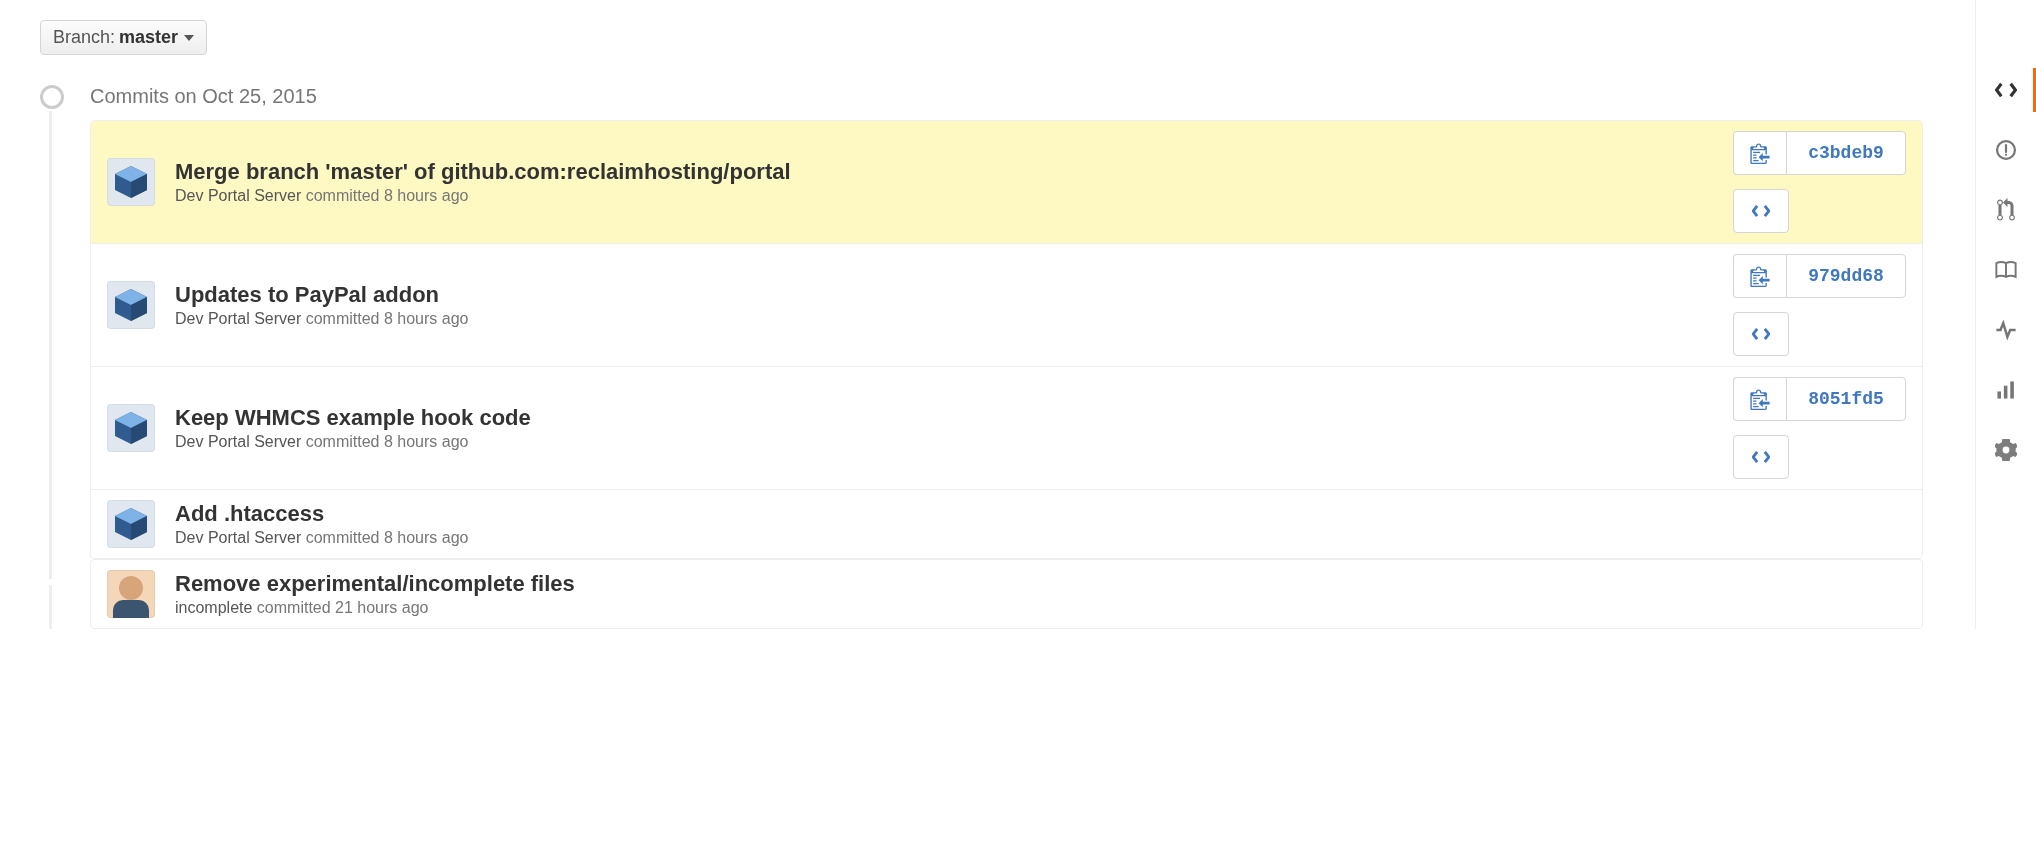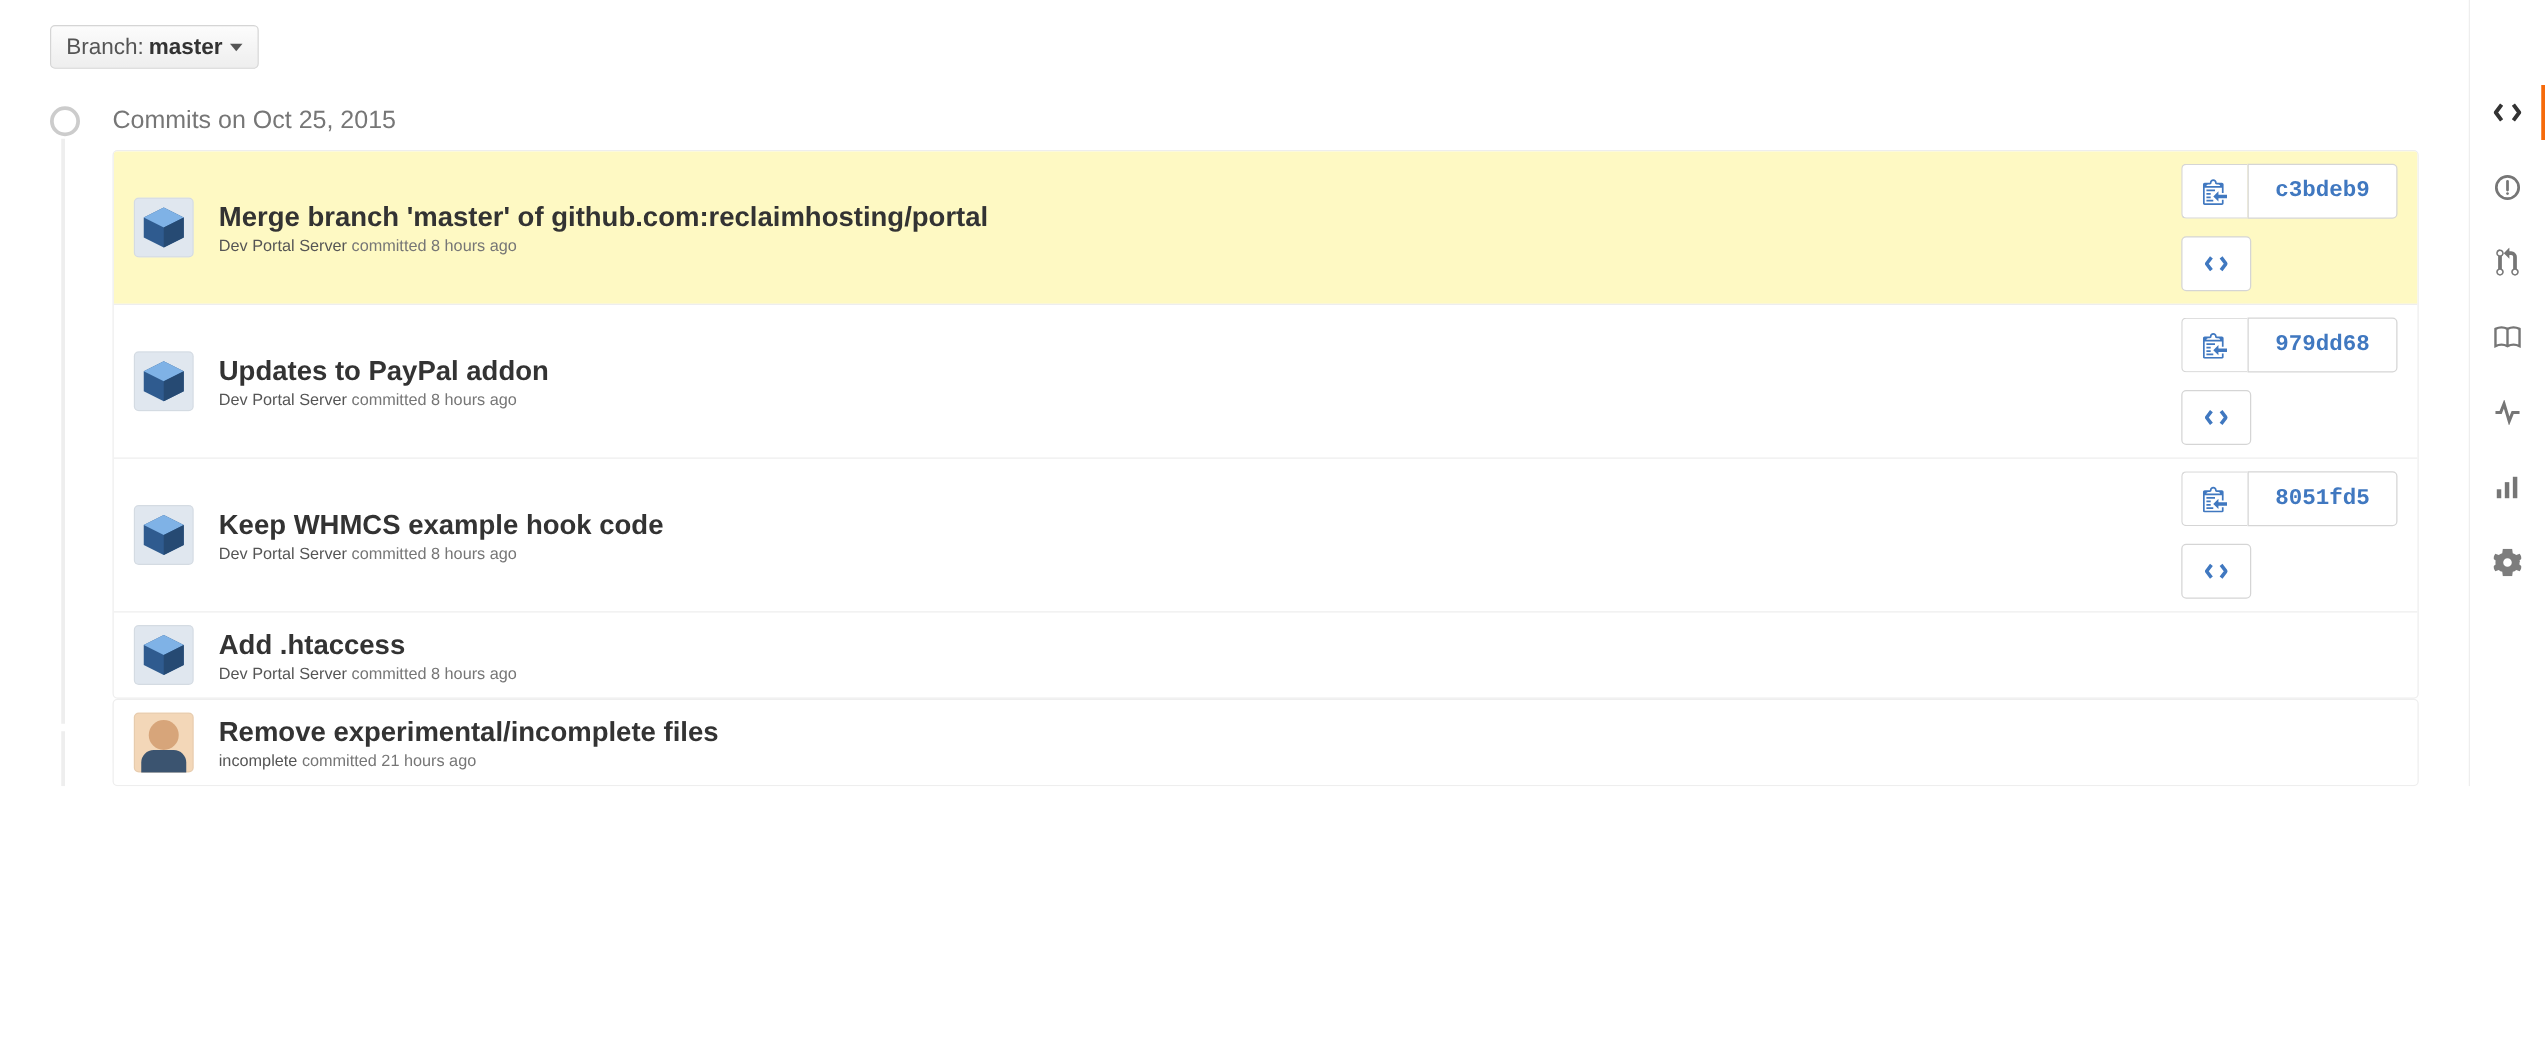--- a/index.html
+++ b/index.html
@@ -6,20 +6,21 @@
     margin: 0;
     padding: 0;
     font-family: -apple-system, BlinkMacSystemFont, "Segoe UI", Helvetica, Arial, sans-serif;
     color: #333;
     background: #fff;
   }
   .wrap {
     display: flex;
     width: 2036px;
     box-sizing: border-box;
+    gap: 12px;
   }
   .main {
     flex: 1;
     padding: 20px 40px 0 40px;
     box-sizing: border-box;
   }
   .right-rail {
     width: 60px;
     border-left: 1px solid #eee;
     display: flex;
@@ -125,21 +126,21 @@
   }
   .commit-body { flex:1; min-width:0; }
   .commit-title {
     font-size: 22px;
     font-weight: 700;
     color: #333;
     margin-bottom: 2px;
     white-space: nowrap; overflow:hidden; text-overflow:ellipsis;
   }
   .commit-meta {
-    font-size: 13px;
+    font-size: 16px;
     color: #767676;
   }
   .commit-meta .author { color:#555; }
   .commit-actions {
     display: flex;
     align-items: stretch;
     gap: 14px;
     flex-direction: column;
   }
   .btn-group {

